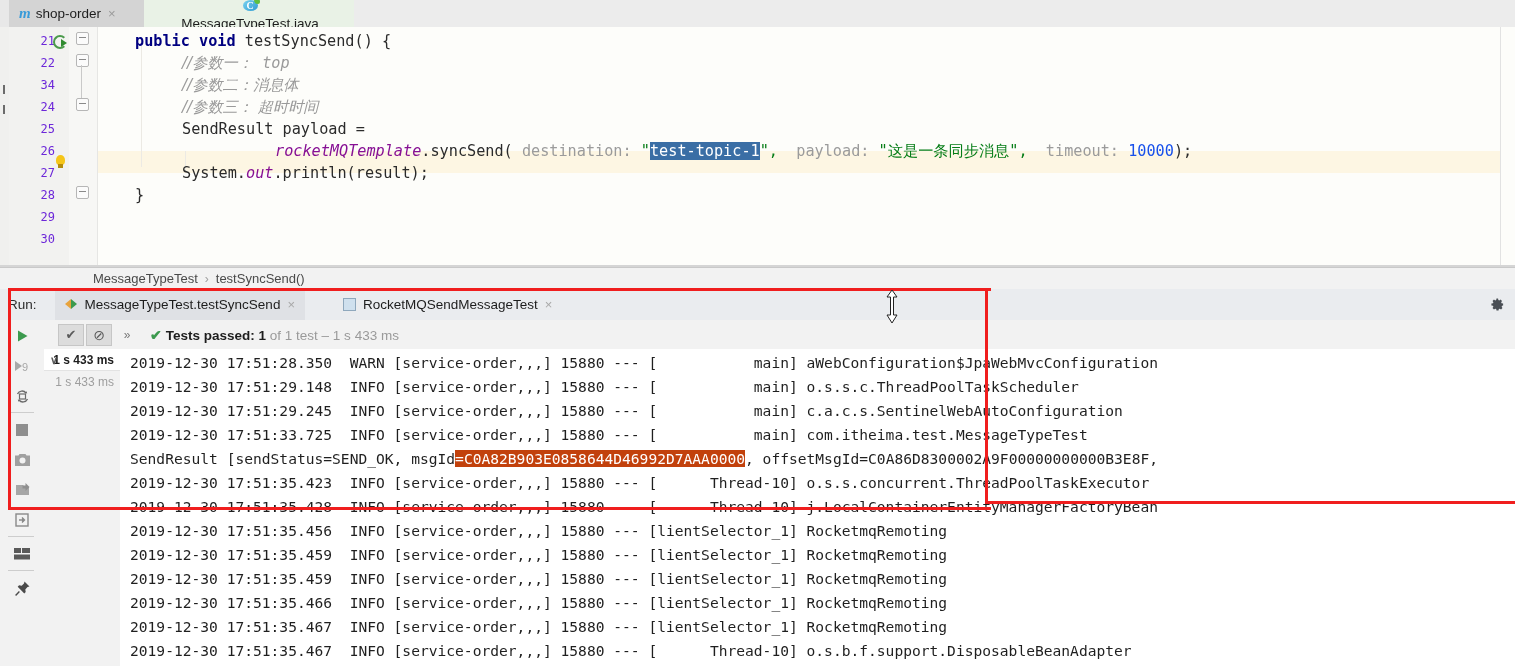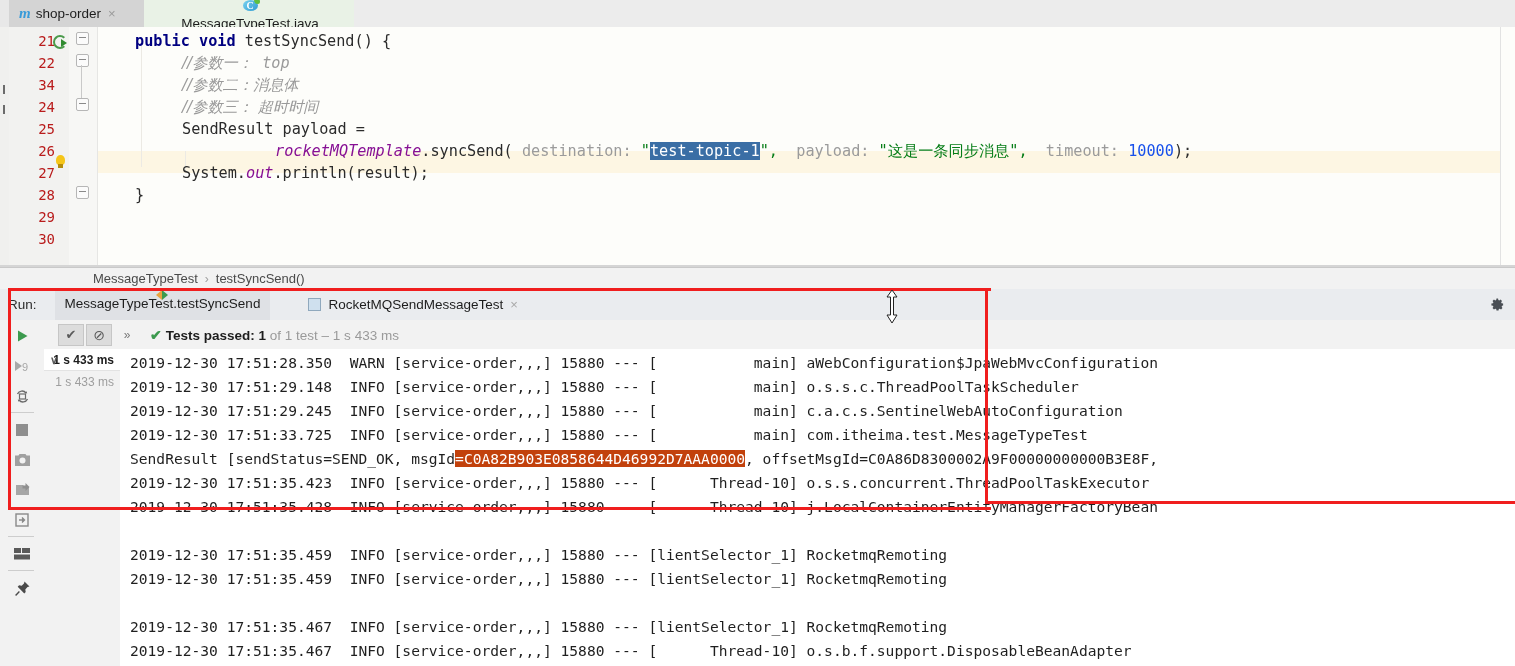--- a/index.html
+++ b/index.html
@@ -26,22 +26,22 @@
   .ico-class .leaf{position:absolute;right:-2px;top:-2px;width:6px;height:6px;background:#5fbf3f;border-radius:2px 4px 2px 4px;}
 
   
   .editor{position:absolute;left:0;top:27px;width:1515px;height:240px;background:#fdfdfa;}
   .ed-leftstrip{position:absolute;left:0;top:0;width:9px;height:240px;background:#f0f0ee;border-right:1px solid #d7d7d5;}
   .ed-leftstrip .mark{position:absolute;left:3px;width:2px;height:9px;background:#6b6b6b;}
   .gutter{position:absolute;left:9px;top:0;width:60px;height:240px;background:#f2f2f0;}
   .fold{position:absolute;left:69px;top:0;width:28px;height:240px;background:#f7f7f5;border-right:1px solid #e6e6e4;}
   .code{position:absolute;left:97px;top:0;right:14px;height:240px;overflow:hidden;
         font-family:"DejaVu Sans Mono","Liberation Mono",monospace;font-size:15.2px;line-height:22px;}
-  .ln{position:absolute;width:46px;text-align:right;color:#b91c1c;
-      font-family:"DejaVu Sans Mono","Liberation Mono",monospace;font-size:14px;line-height:22px;}
+  .ln{position:absolute;width:46px;text-align:right;color:#6d28d9;
+      font-family:"DejaVu Sans Mono","Liberation Mono",monospace;font-size:12px;line-height:22px;}
   .cline{position:absolute;left:0;white-space:pre;height:22px;line-height:22px;}
   .hl-row{position:absolute;left:9px;right:14px;height:22px;background:#fdf6e3;}
   .ed-vline{position:absolute;top:0;width:1px;height:240px;background:#eceae4;}
   .kw{color:#000080;font-weight:bold;}
   .mth{color:#2b2b2b;}
   .cmt{color:#9a9a9a;font-style:italic;}
   .fld{color:#871094;font-style:italic;}
   .str{color:#067d17;}
   .num{color:#1750eb;}
   .hint{color:#9b9b9b;}
@@ -206,21 +206,21 @@
   <div class="breadcrumb">
     <span class="bc-item">MessageTypeTest</span>
     <span class="bc-sep">›</span>
     <span class="bc-item">testSyncSend()</span>
   </div>
 
   <div class="runwin">
 
     <div class="run-header">
       <span class="run-label">Run:</span>
-      <div class="rtab active" style="margin-left:18px;flex-direction:column;">
+      <div class="rtab active" style="margin-left:18px;">
         <span class="ico-rerun"></span>
         <span class="rl">MessageTypeTest.testSyncSend</span>
         <span class="rx">×</span>
       </div>
       <div class="rtab" style="margin-left:28px;">
         <span class="ico-stopped"></span>
         <span class="rl">RocketMQSendMessageTest</span>
         <span class="rx">×</span>
       </div>
       <svg class="gear" viewBox="0 0 16 16">
@@ -317,22 +317,24 @@
     <div class="console">
       <div class="logline" style="top:2px;">2019-12-30 17:51:28.350  WARN [service-order,,,] 15880 --- [           main] aWebConfiguration$JpaWebMvcConfiguration</div>
       <div class="logline" style="top:26px;">2019-12-30 17:51:29.148  INFO [service-order,,,] 15880 --- [           main] o.s.s.c.ThreadPoolTaskScheduler</div>
       <div class="logline" style="top:50px;">2019-12-30 17:51:29.245  INFO [service-order,,,] 15880 --- [           main] c.a.c.s.SentinelWebAutoConfiguration</div>
       <div class="logline" style="top:74px;">2019-12-30 17:51:33.725  INFO [service-order,,,] 15880 --- [           main] com.itheima.test.MessageTypeTest</div>
 
       <div class="logline" style="top:98px;"><span>SendResult [sendStatus=SEND_OK, msgId</span><span class="log-sel">=C0A82B903E0858644D46992D7AAA0000</span><span>, offsetMsgId=C0A86D8300002A9F00000000000B3E8F,</span></div>
 
       <div class="logline" style="top:122px;">2019-12-30 17:51:35.423  INFO [service-order,,,] 15880 --- [      Thread-10] o.s.s.concurrent.ThreadPoolTaskExecutor</div>
       <div class="logline" style="top:146px;">2019-12-30 17:51:35.428  INFO [service-order,,,] 15880 --- [      Thread-10] j.LocalContainerEntityManagerFactoryBean</div>
+      <div class="logline" style="top:170px;">2019-12-30 17:51:35.456  INFO [service-order,,,] 15880 --- [lientSelector_1] RocketmqRemoting</div>
       <div class="logline" style="top:194px;">2019-12-30 17:51:35.459  INFO [service-order,,,] 15880 --- [lientSelector_1] RocketmqRemoting</div>
       <div class="logline" style="top:218px;">2019-12-30 17:51:35.459  INFO [service-order,,,] 15880 --- [lientSelector_1] RocketmqRemoting</div>
+      <div class="logline" style="top:242px;">2019-12-30 17:51:35.466  INFO [service-order,,,] 15880 --- [lientSelector_1] RocketmqRemoting</div>
       <div class="logline" style="top:266px;">2019-12-30 17:51:35.467  INFO [service-order,,,] 15880 --- [lientSelector_1] RocketmqRemoting</div>
       <div class="logline" style="top:290px;">2019-12-30 17:51:35.467  INFO [service-order,,,] 15880 --- [      Thread-10] o.s.b.f.support.DisposableBeanAdapter</div>
       <div class="logline" style="top:314px;">2019-12-30 17:51:35.467  INFO [service-order,,,] 15880 --- [      Thread-10] o.s.b.f.support.DisposableBeanAdapter</div>
     </div>
   </div>
 
   <div class="annot" style="left:8px;top:288px;width:980px;height:216px;border-right:none;"></div>
   <div class="annot-line" style="left:985px;top:288px;width:3px;height:216px;"></div>
   <div class="annot-line" style="left:986px;top:501px;width:529px;height:3px;"></div>
 

